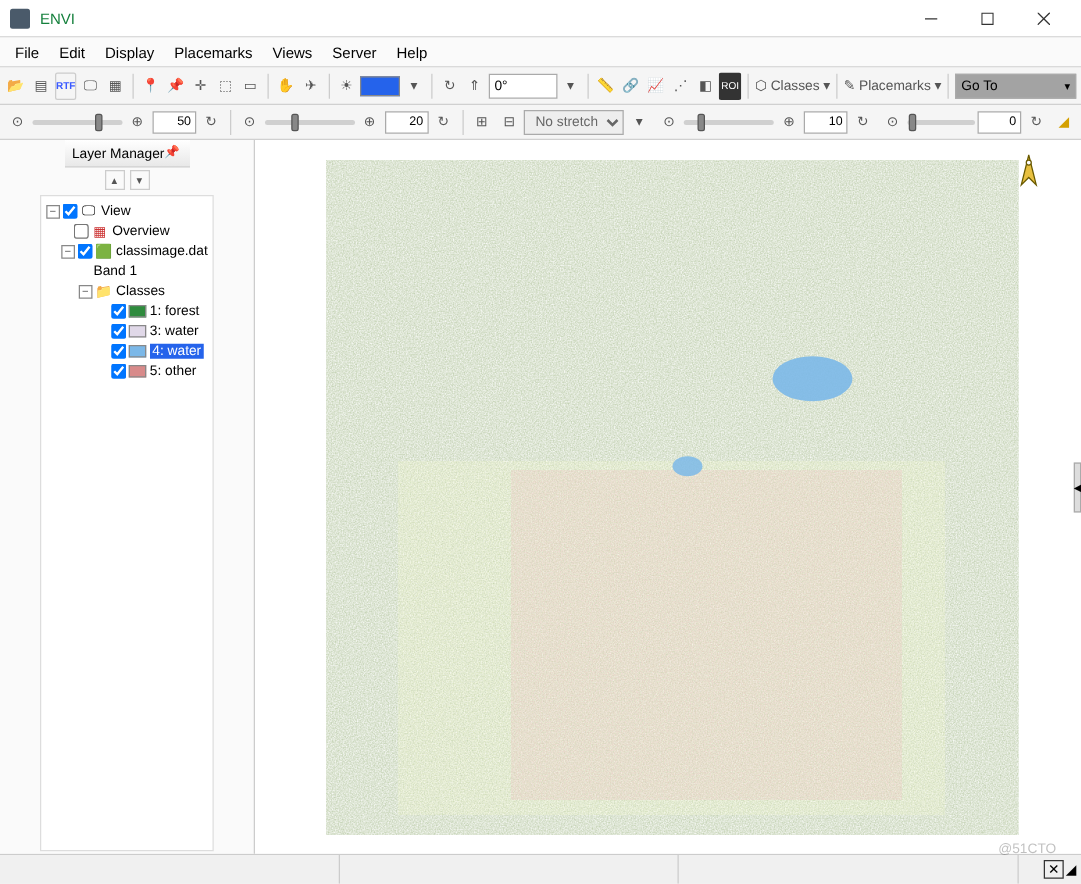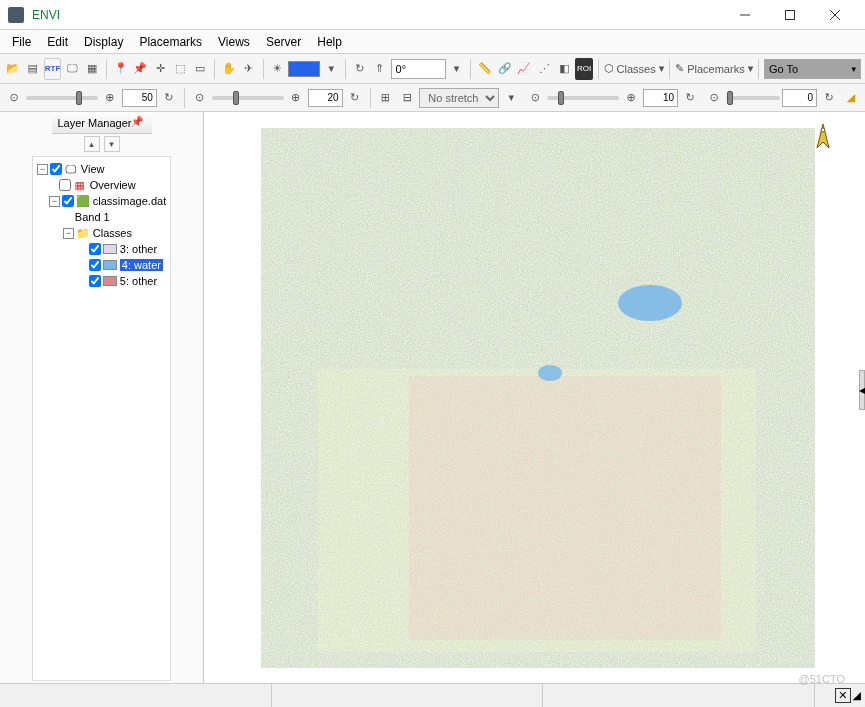--- a/index.html
+++ b/index.html
@@ -219,22 +219,28 @@
       <div class="tree-row">
         <span class="tree-indent" style="width:26px"></span>
         <span class="tree-toggle">−</span>
         <span class="tree-icon" style="color:#d4a000">📁</span>
         <span>Classes</span>
       </div>
       <div id="class-rows">
           <div class="tree-row">
       <span class="tree-indent" style="width:52px"></span>
       <input type="checkbox" class="tree-cb" checked="" style="">
+      <span class="class-color" style="background:#2e8b3d"></span>
+      <span class="tree-label ">1: forest</span>
+    </div>
+          <div class="tree-row">
+      <span class="tree-indent" style="width:52px"></span>
+      <input type="checkbox" class="tree-cb" checked="" style="">
       <span class="class-color" style="background:#e0d8e8"></span>
-      <span class="tree-label ">3: other</span>
+      <span class="tree-label ">3: water</span>
     </div>
           <div class="tree-row">
       <span class="tree-indent" style="width:52px"></span>
       <input type="checkbox" class="tree-cb" checked="" style="">
       <span class="class-color" style="background:#7bb8e8"></span>
       <span class="tree-label selected">4: water</span>
     </div>
           <div class="tree-row">
       <span class="tree-indent" style="width:52px"></span>
       <input type="checkbox" class="tree-cb" checked="" style="">

